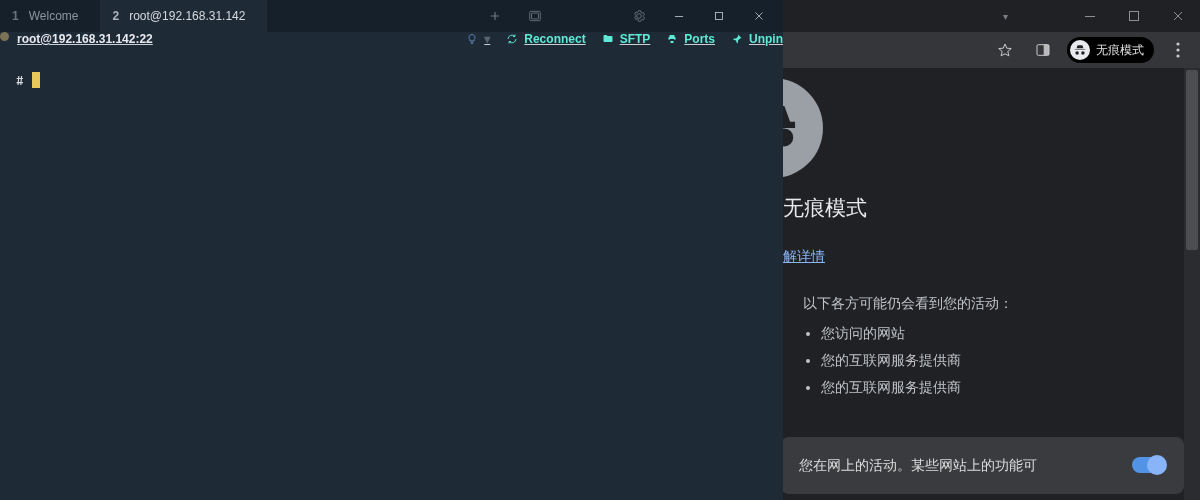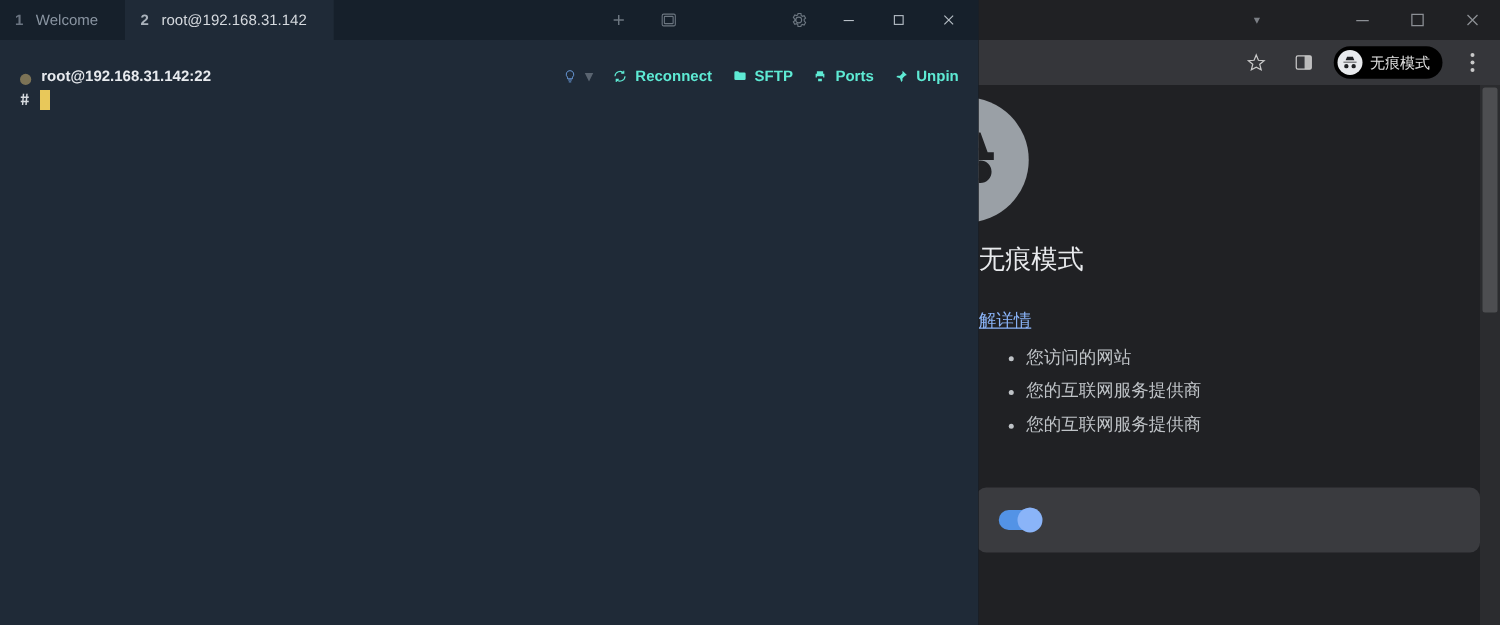--- a/index.html
+++ b/index.html
@@ -58,24 +58,25 @@
     justify-content: center;
     color: #b8c0c8;
     cursor: pointer;
   }
   .ttl-btn.muted { color: #6c7680; }
   .ttl-btn svg { width: 14px; height: 14px; }
 
   .sessionbar {
     height: 36px;
     display: flex;
-    align-items: flex-end;
-    padding: 0 16px;
+    align-items: flex-start;
+    padding: 0 0;
     gap: 8px;
     color: #c9cfd6;
+    text-decoration: underline;
   }
   .status-dot {
     width: 9px; height: 9px; border-radius: 50%;
     background: #7c7356;
   }
   .session-title { color: #e7eaee; font-weight: 700; }
   .session-actions {
     margin-left: auto;
     display: flex;
     align-items: center;
@@ -432,27 +433,29 @@
             <path d="M5.5 8.5L7.5 3h9l2 5.5z" fill="#202124"></path>
             <circle cx="7" cy="16.2" r="3" fill="#202124"></circle>
             <circle cx="17" cy="16.2" r="3" fill="#202124"></circle>
           </svg>
       </div>
 
       <div class="h1">无痕模式</div>
 
       <div class="link">解详情</div>
 
+      <div class="section-label">以下各方可能仍会看到您的活动：</div>
       <ul class="bullets">
         <li>您访问的网站</li>
         <li>您的互联网服务提供商</li>
         <li>您的互联网服务提供商</li>
       </ul>
 
       <div class="card">
+        <span>您在网上的活动。某些网站上的功能可</span>
         <div class="toggle"></div>
       </div>
     </div>
   </div>
 
   <div class="scrollbar">
     <div class="thumb"></div>
   </div>
 </div>
 

